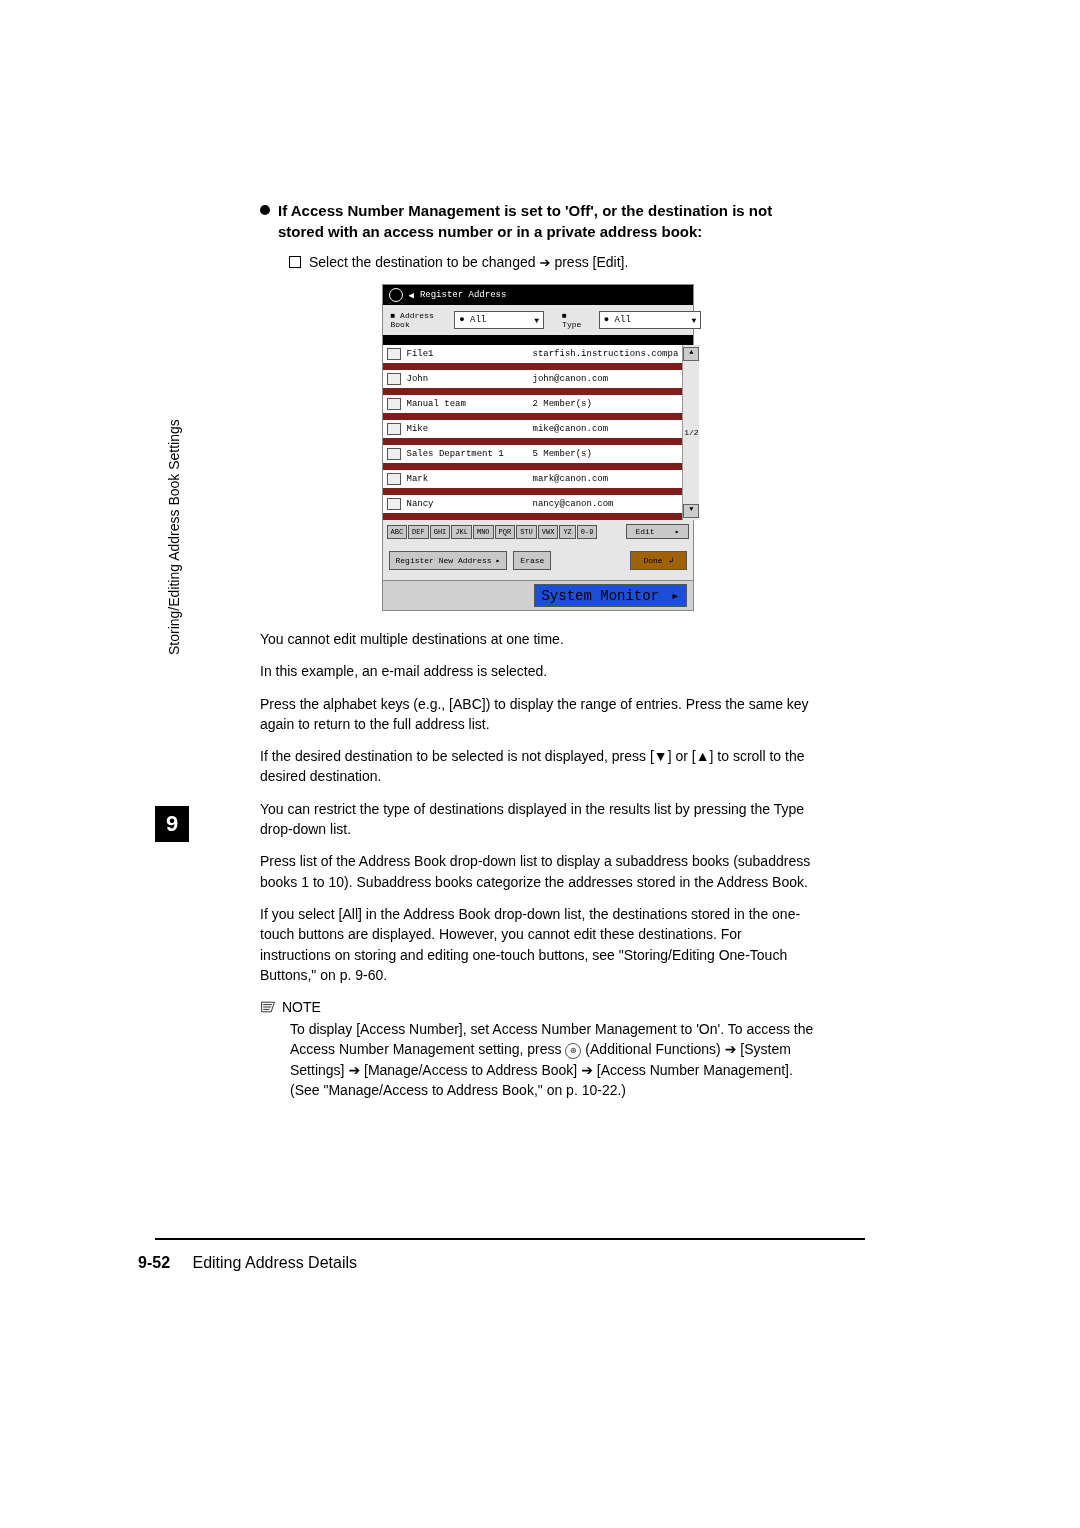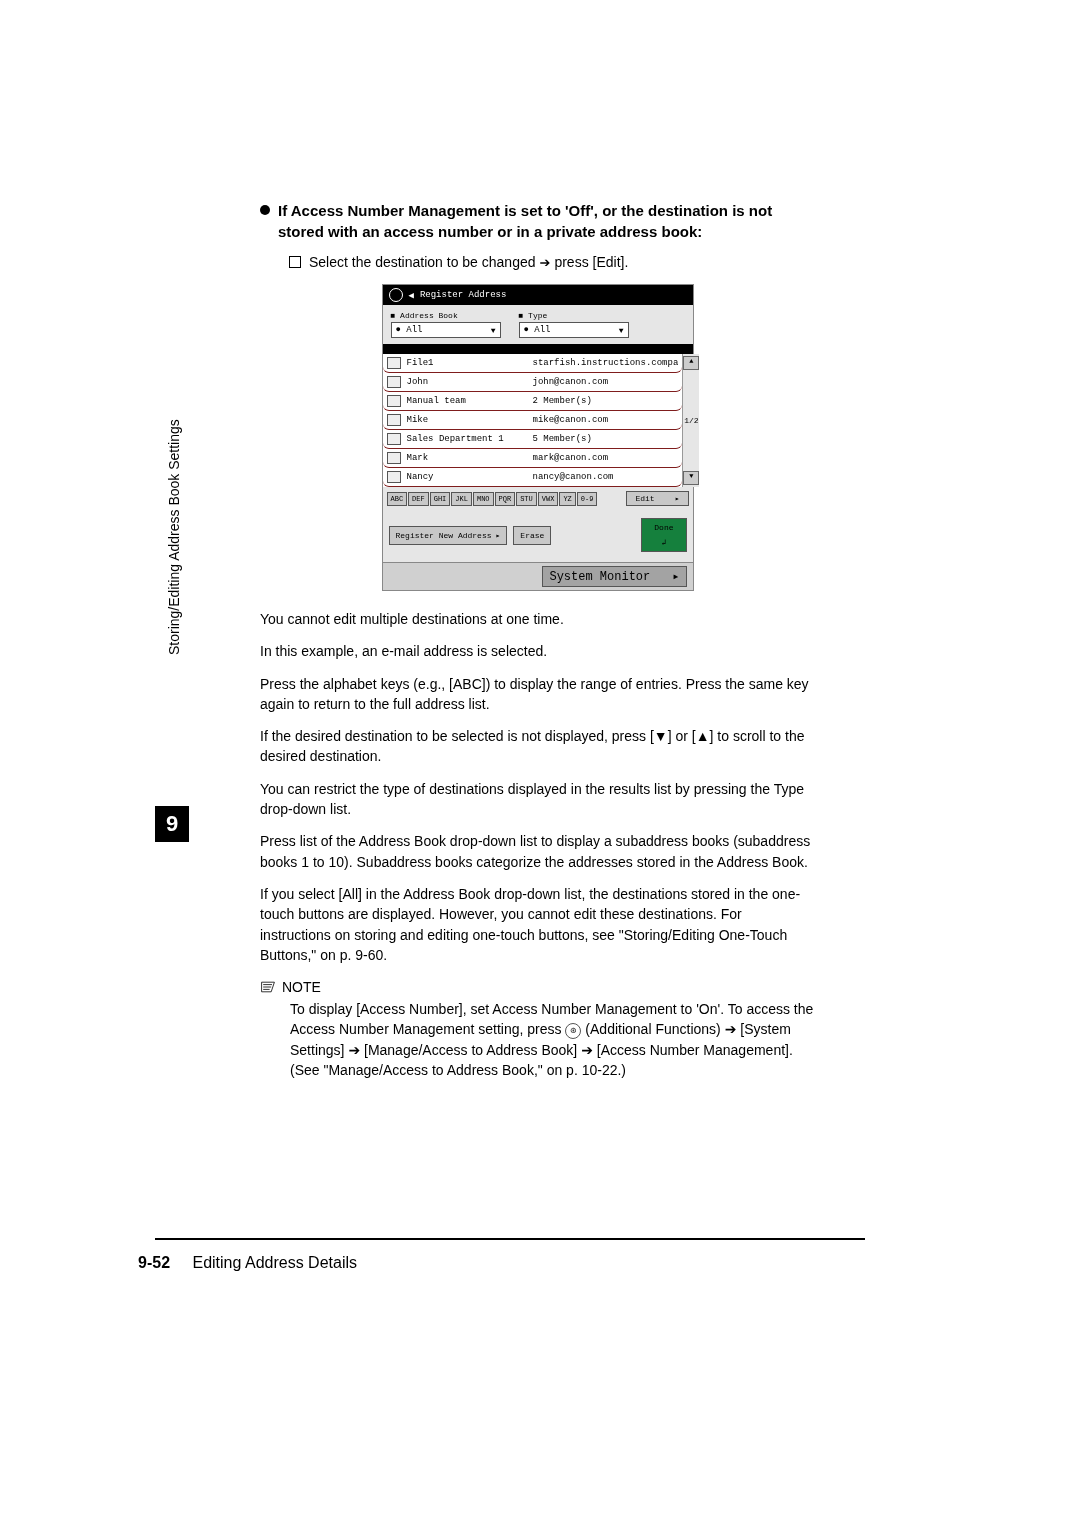--- a/index.html
+++ b/index.html
@@ -81,21 +81,21 @@
   .shot-titlebar .round {
     width: 12px; height: 12px; border: 1px solid #fff; border-radius: 50%;
   }
   .shot-dropdowns {
     background: #e6e6e6;
     padding: 6px 8px;
     display: flex;
     gap: 18px;
     align-items: center;
   }
-  .dd-group { display: flex; flex-direction: column; gap: 2px; }
+  .dd-group { display: flex; flex-direction: row; gap: 10px; }
   .dd-label { font-size: 8px; }
   .dd-box {
     background: #fff;
     border: 1px solid #555;
     padding: 2px 4px;
     width: 100px;
     display: flex;
     justify-content: space-between;
     align-items: center;
   }
@@ -106,25 +106,24 @@
   }
   .list-area {
     display: flex;
   }
   .rows {
     flex: 1;
     background: #fff;
   }
   .row-item {
     display: flex;
-    border-bottom: 1px solid #7f1d1d;
+    border-bottom: 7px solid #7f1d1d;
     padding: 3px 4px;
     align-items: center;
     gap: 6px;
-    border-radius: 6px;
   }
   .row-item .ico {
     width: 12px; height: 10px; border: 1px solid #555; background:#eee;
     flex-shrink: 0;
   }
   .row-name { width: 120px; overflow: hidden; white-space: nowrap; }
   .row-dest { flex: 1; overflow: hidden; white-space: nowrap; }
   .scroll-col {
     width: 20px;
     background: #e6e6e6;
@@ -170,38 +169,38 @@
   .action-btn {
     background: #c8c8c8;
     border: 1px solid #555;
     font-size: 8px;
     padding: 4px 6px;
     margin-right: 6px;
     display:flex; align-items:center; gap:4px;
   }
   .done-btn {
     margin-left: auto;
-    background: #15803d;
+    background: #a16207;
     border: 1px solid #555;
     font-size: 8px;
     padding: 4px 12px;
-    display:flex; align-items:center; gap:6px;flex-direction:column;
+    display:flex; align-items:center; gap:6px;
   }
   .sysmon {
     text-align: right;
     padding: 3px 6px;
     background: #d0d0d0;
     border-top: 1px solid #888;
   }
   .sysmon-btn {
-    background: #a3a3a3;
-    border: 1px solid #555;
-    font-size: 12px;
+    background: #1d4ed8;
+    border: 1px solid #555;
+    font-size: 14px;
     padding: 2px 6px;
-    display:inline-flex; align-items:center; gap:22px;
+    display:inline-flex; align-items:center; gap:12px;
   }
 
   .body-para {
     font-size: 14px;
     line-height: 1.45;
     margin: 0 0 12px 0;
   }
   .body-para .tri {
     font-family: Arial, sans-serif;
   }

